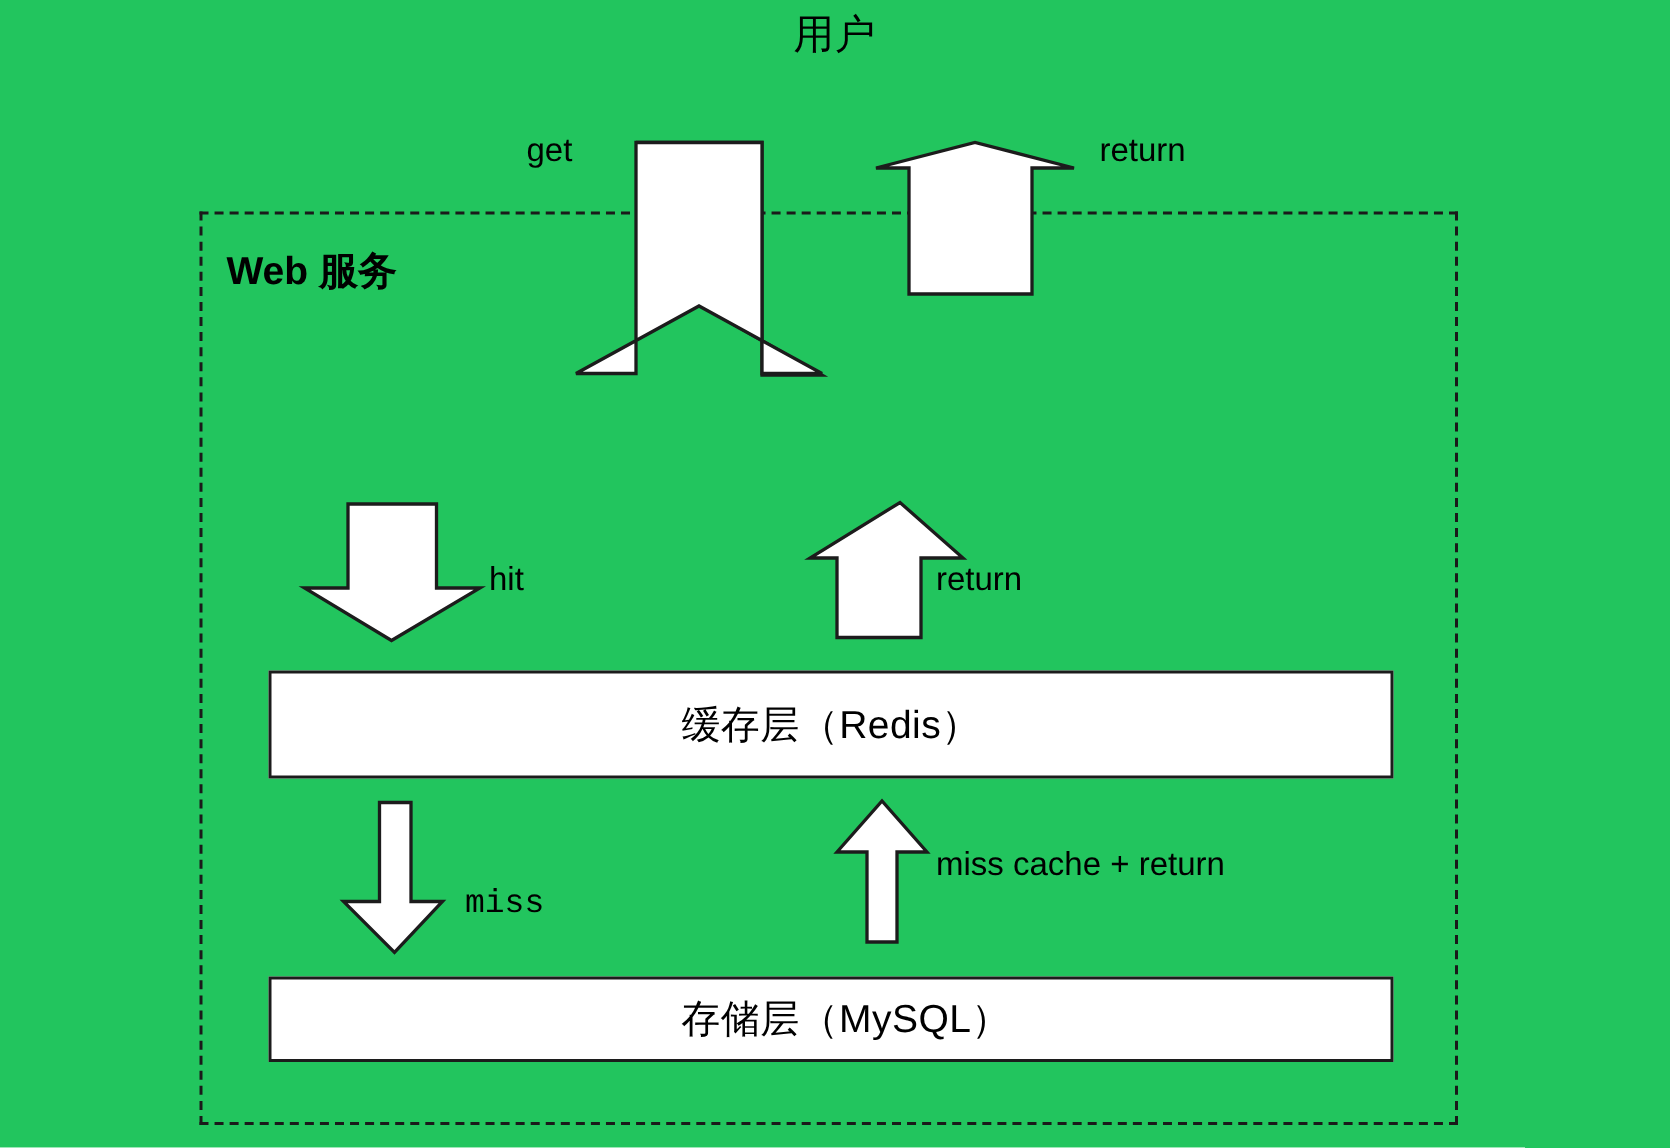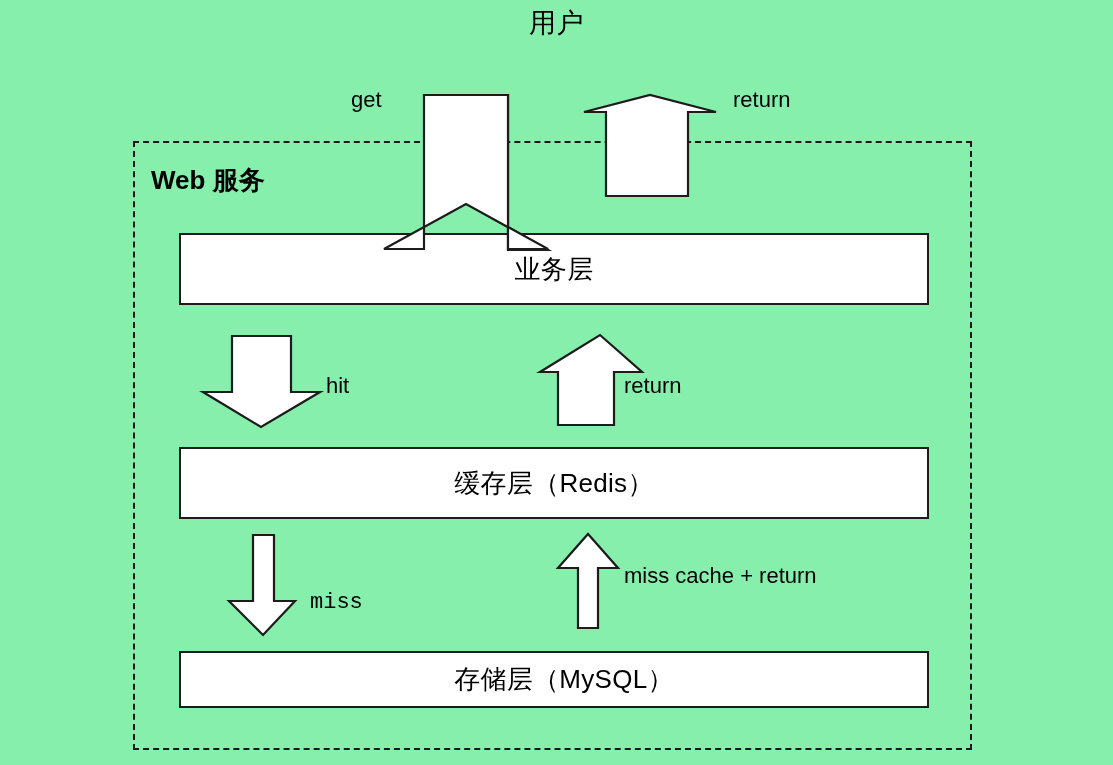--- a/index.html
+++ b/index.html
@@ -8,21 +8,21 @@
     background: #ffffff;
   }
   body {
     font-family: "Liberation Sans", "DejaVu Sans", sans-serif;
     color: #000000;
   }
   #canvas {
     position: relative;
     width: 1113px;
     height: 765px;
-    background: #86efac;
+    background: #22c55e;
     overflow: hidden;
   }
   .abs { position: absolute; }
 
   
   #user-title {
     left: 0;
     top: 6px;
     width: 1113px;
     text-align: center;
@@ -103,23 +103,20 @@
 <body>
 
 <div id="canvas">
 
   <div class="abs" id="user-title">用户</div>
 
   <div class="abs" id="web-service-container"></div>
 
   <div class="abs" id="web-service-label">Web 服务</div>
 
-  <div class="abs layer-box" id="box-business">
-    <span>业务层</span>
-  </div>
 
   <div class="abs layer-box" id="box-cache">
     <span>缓存层（Redis）</span>
   </div>
 
   <div class="abs layer-box" id="box-storage">
     <span>存储层（MySQL）</span>
   </div>
 
   <svg class="abs" id="arrow-layer" viewBox="0 0 1113 765">

